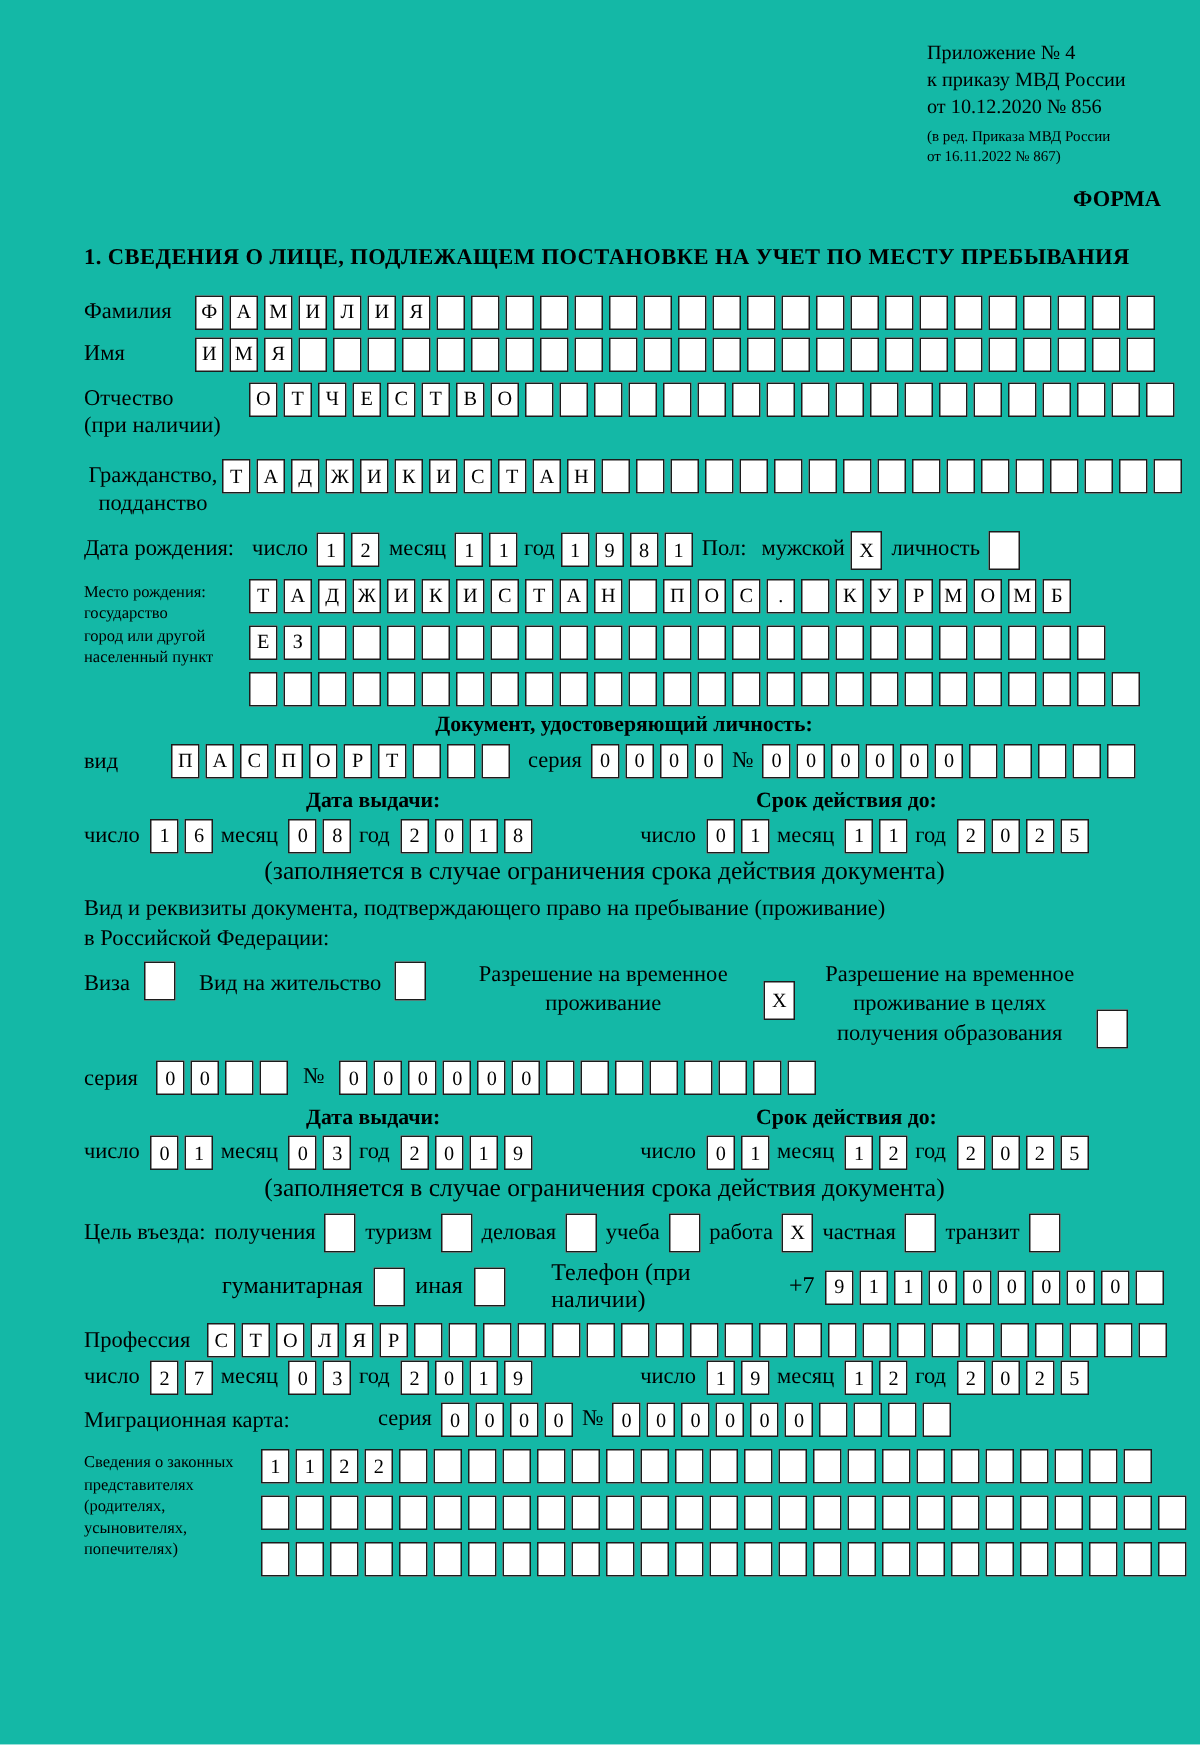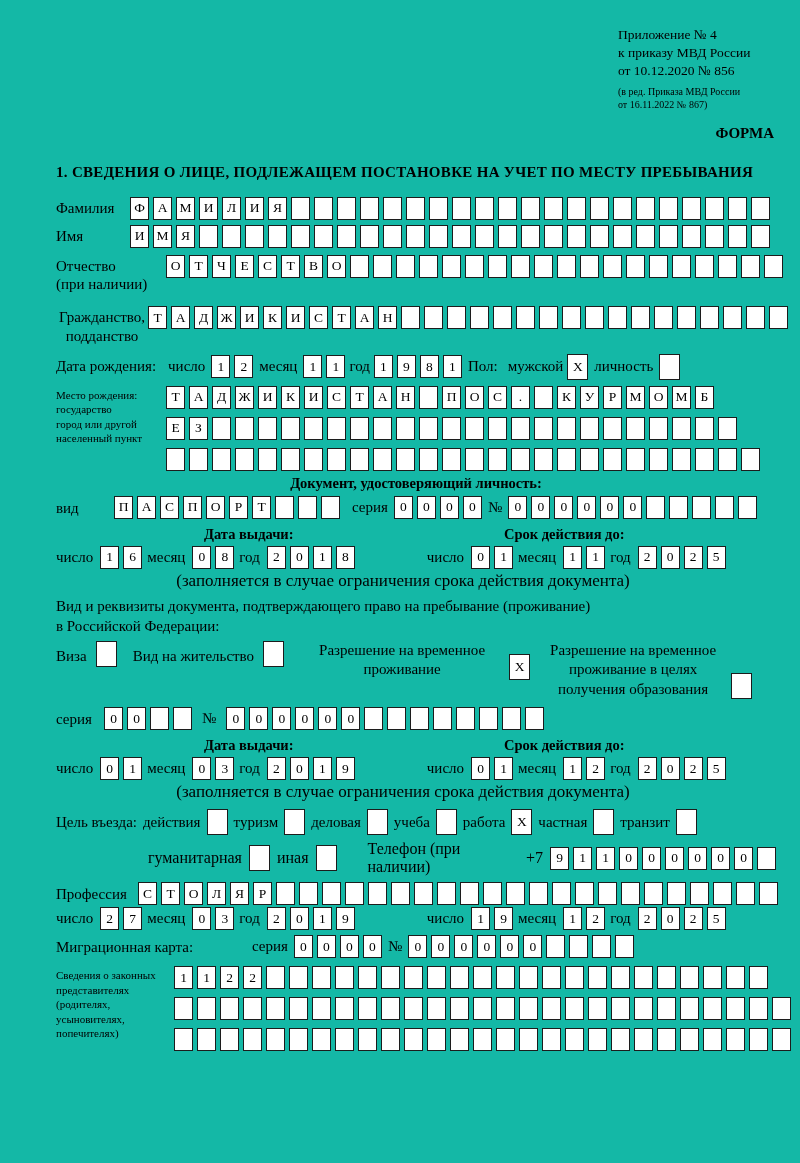--- a/index.html
+++ b/index.html
@@ -526,21 +526,21 @@
           <span class="cell">0</span>
           <span class="cell">2</span>
           <span class="cell">5</span>
         </div>
     </div>
   </div>
   <div class="note">(заполняется в случае ограничения срока действия документа)</div>
 
   <div class="purpose-row">
     <span class="plbl">Цель въезда:</span>
-    <span class="plbl">действия</span>
+    <span class="plbl">получения</span>
     <div class="cells cbox">
         <span class="cell"></span>
       </div>
     <span class="plbl">туризм</span>
     <div class="cells cbox">
         <span class="cell"></span>
       </div>
     <span class="plbl">деловая</span>
     <div class="cells cbox">
         <span class="cell"></span>

